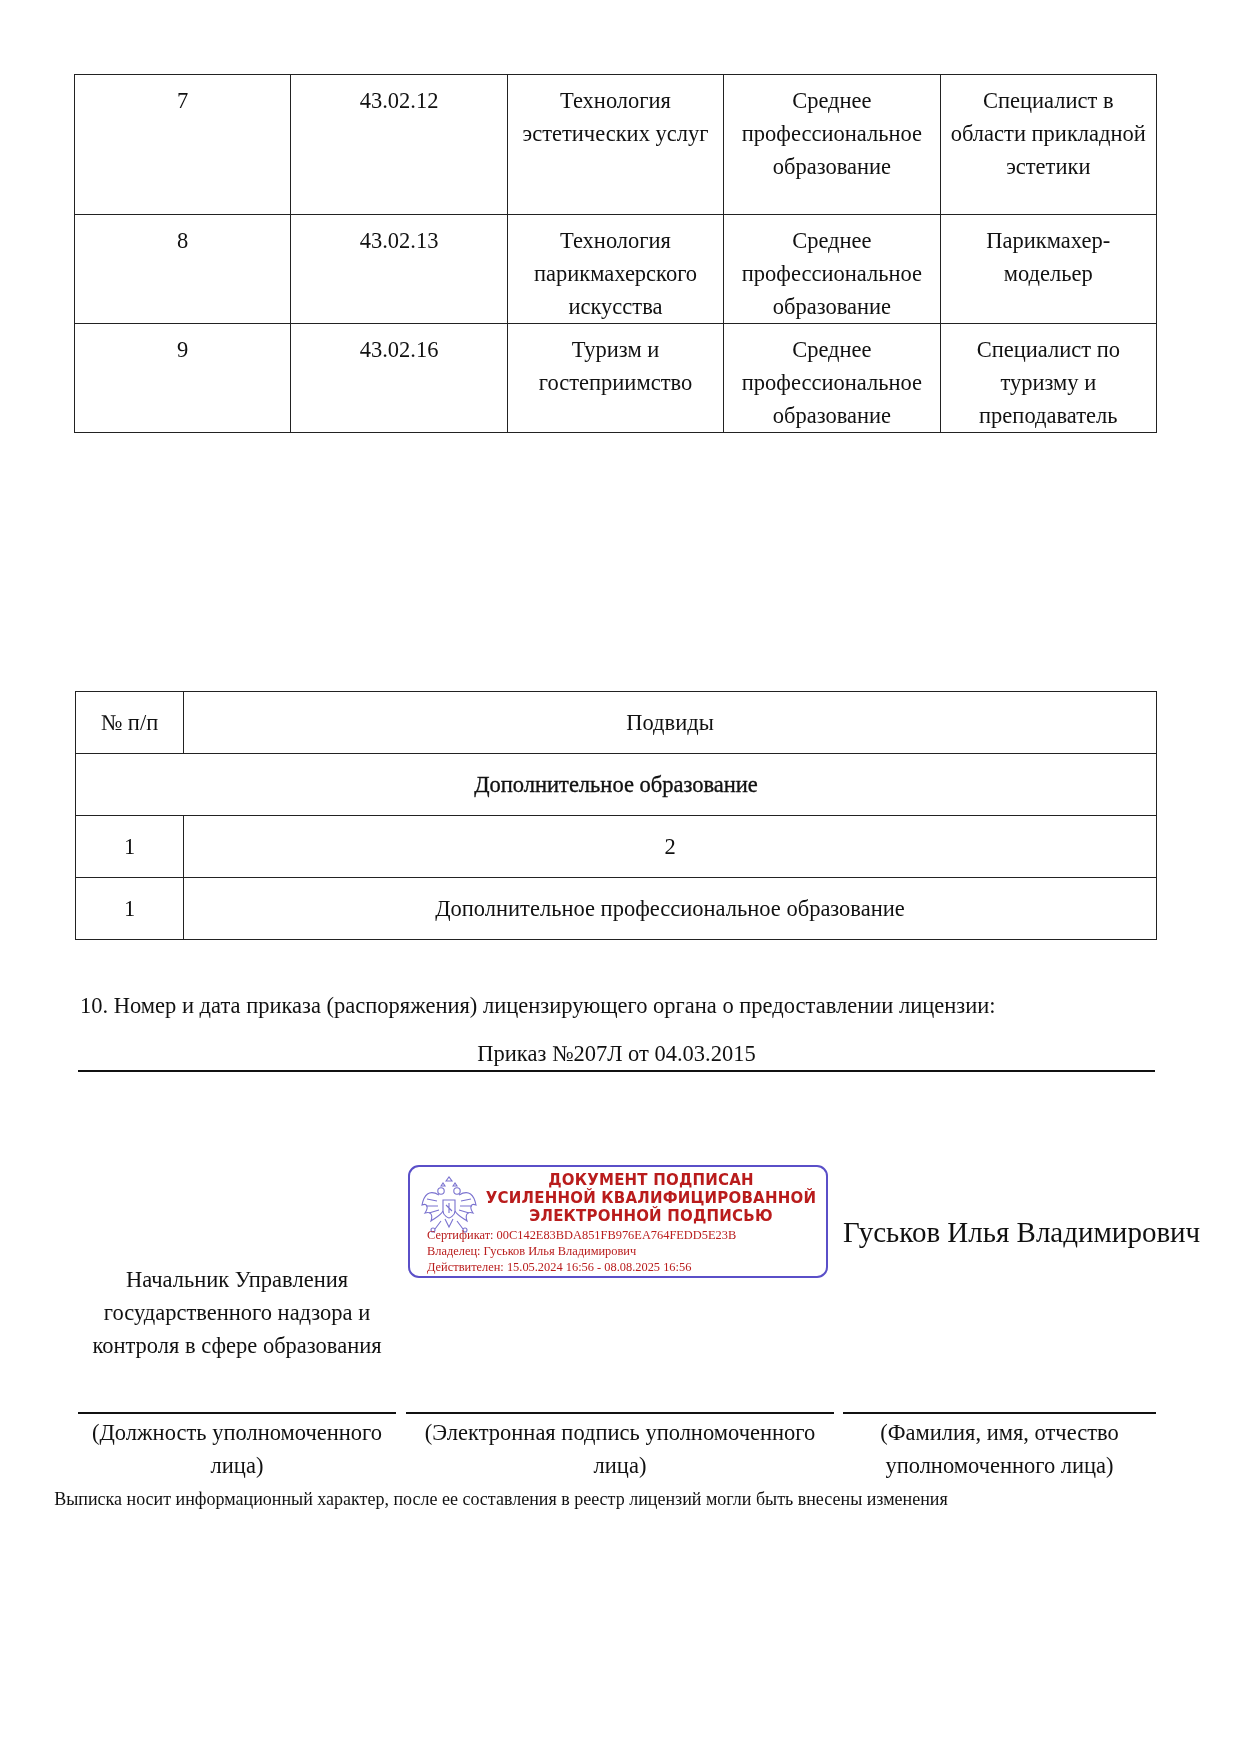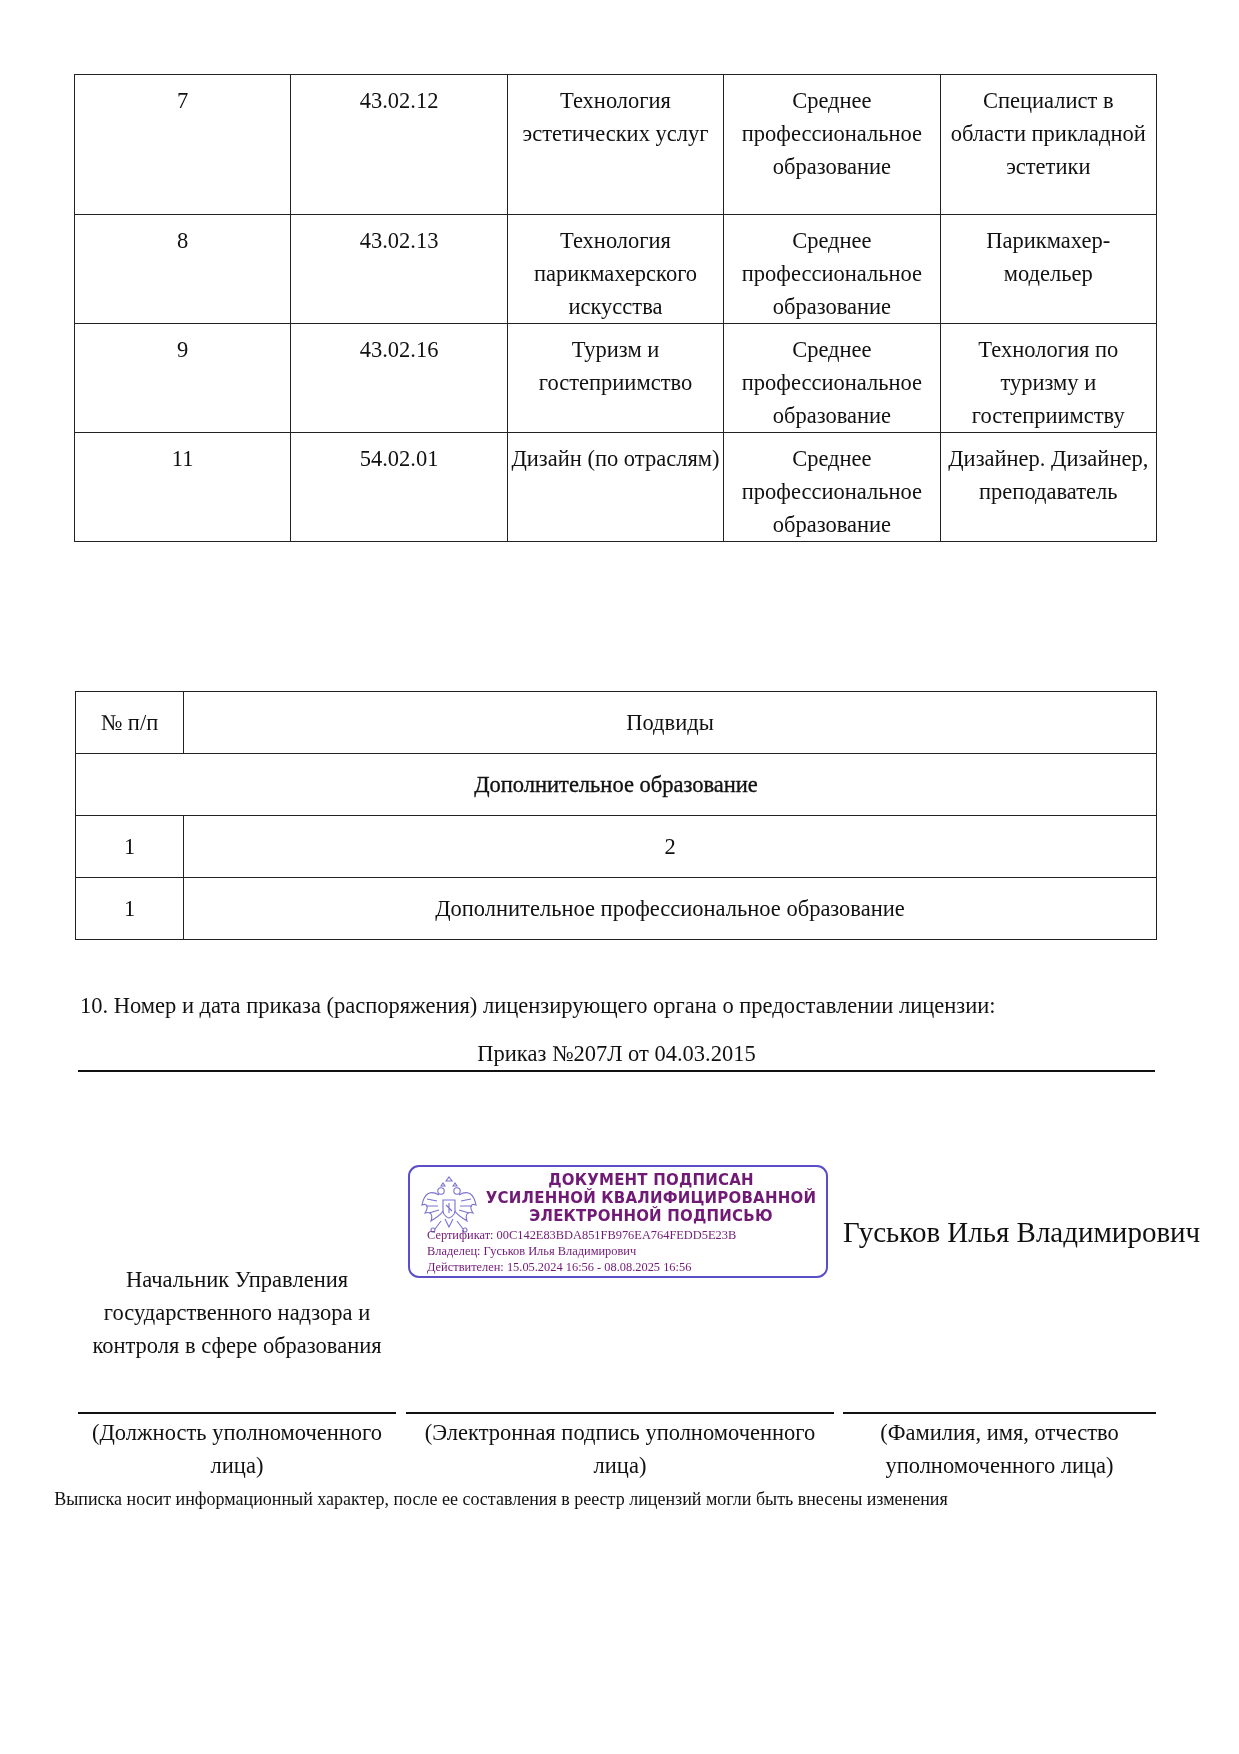--- a/index.html
+++ b/index.html
@@ -69,21 +69,21 @@
   .order-line {
     left: 78px; top: 1070px; width: 1077px; height: 2px;
     background: #111;
   }
 
   
   .stamp {
     left: 408px; top: 1165px; width: 420px; height: 113px;
     border: 2px solid #5a4fc8;
     border-radius: 11px;
-    color: #701a75;
+    color: #b91c1c;
   }
   .stamp .emblem {
     position: absolute; left: 9px; top: 8px; width: 60px; height: 62px;
   }
   .stamp .heading {
     position: absolute; left: 70px; right: 4px; top: 4px;
     text-align: center;
     font-family: "DejaVu Sans", "Liberation Sans", sans-serif;
     font-weight: bold;
     font-size: 15px; line-height: 18px;
@@ -152,28 +152,21 @@
       <td>43.02.13</td>
       <td>Технология парикмахерского искусства</td>
       <td>Среднее профессиональное образование</td>
       <td>Парикмахер-модельер</td>
     </tr>
     <tr class="r-std">
       <td>9</td>
       <td>43.02.16</td>
       <td>Туризм и гостеприимство</td>
       <td>Среднее профессиональное образование</td>
-      <td>Технология по туризму и гостеприимству</td>
-    </tr>
-    <tr class="r-last">
-      <td>11</td>
-      <td>54.02.01</td>
-      <td>Дизайн (по отраслям)</td>
-      <td>Среднее профессиональное образование</td>
-      <td>Дизайнер. Дизайнер, преподаватель</td>
+      <td>Специалист по туризму и преподаватель</td>
     </tr>
   </tbody>
 </table>
 
 <table class="t2">
   <colgroup>
       <col class="c1">
       <col>
     </colgroup>
   <tbody>

